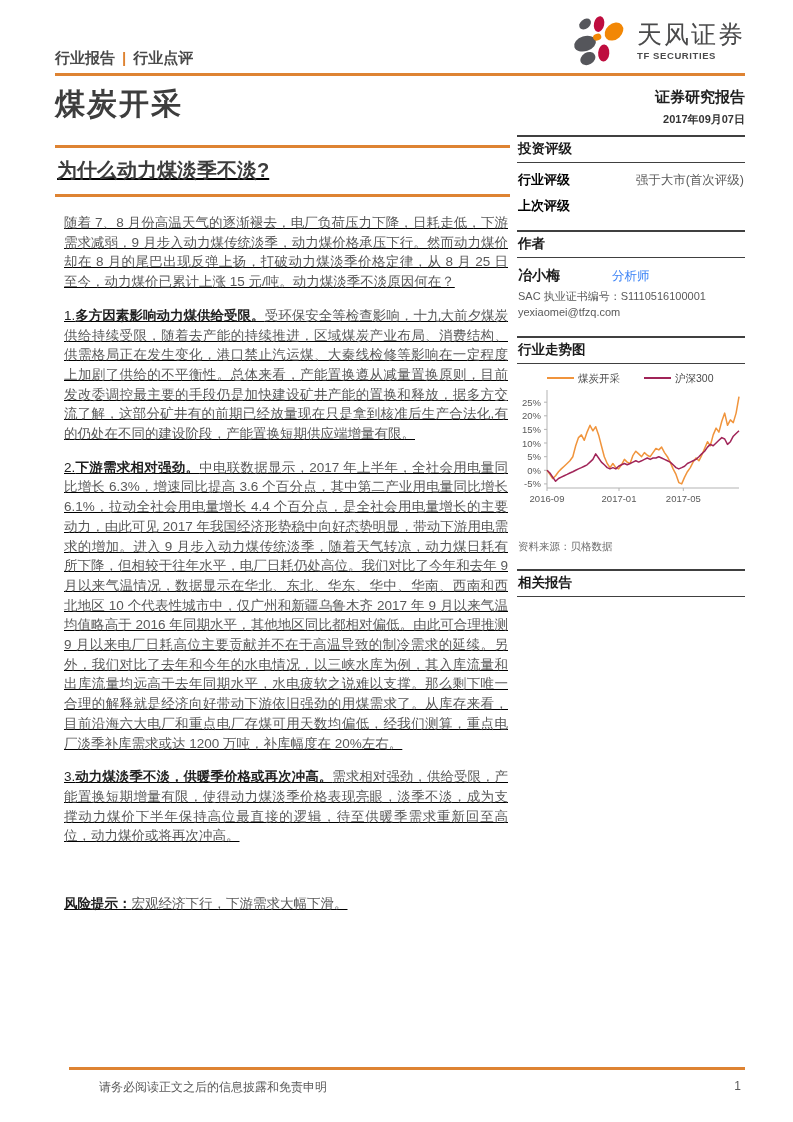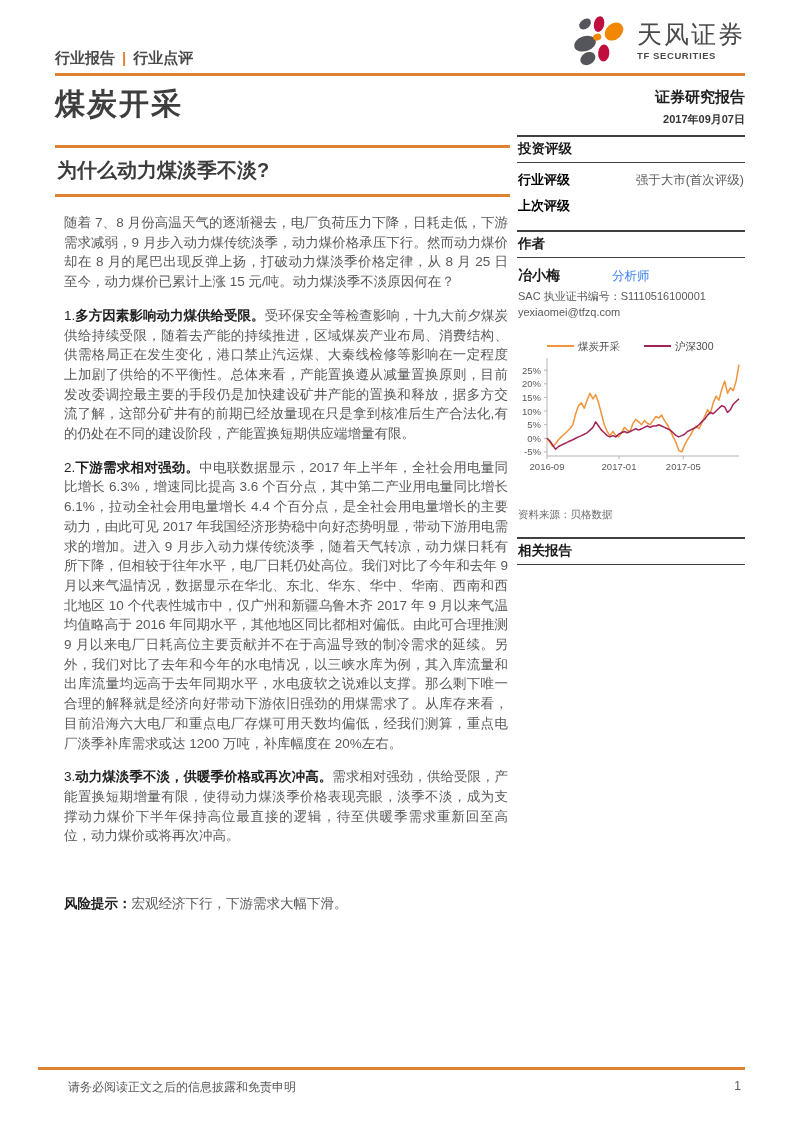--- a/index.html
+++ b/index.html
@@ -23,21 +23,21 @@
 
   
   .title-row { display:flex; justify-content:space-between; align-items:flex-start; margin-top:10px; }
   .doc-title { font-size:30px; font-weight:bold; color:#3d3d3d; letter-spacing:2px; line-height:1.2; }
   .report-meta { text-align:right; padding-top:2px; }
   .report-type { font-size:15px; font-weight:bold; color:#1f1f1f; }
   .report-date { font-size:11px; font-weight:bold; color:#333; margin-top:5px; }
 
   
   .main { display:flex; margin-top:8px; }
-  .left-col { width:455px; }
+  .left-col { width:455px;text-decoration:underline; }
   .sidebar { width:228px; margin-left:7px; }
 
   .subtitle {
     border-top:3px solid #de8332; border-bottom:3px solid #de8332;
     padding:9px 0 10px 2px; font-size:20px; font-weight:bold; color:#3d3d3d;
     margin-top:10px;
   }
   .body-text { padding:2px 2px 0 9px; }
   .para { font-size:13.5px; line-height:1.46; color:#595959; text-align:justify; margin:14px 0 0 0; }
   .para .lead { color:#1f1f1f; }
@@ -57,21 +57,21 @@
   .author-row { display:flex; align-items:baseline; margin-top:9px; padding:0 1px; }
   .author-name { font-size:14px; font-weight:bold; color:#1a1a1a; }
   .author-role { font-size:12.5px; color:#3b82f6; margin-left:52px; }
   .author-meta { font-size:11px; color:#595959; line-height:1.45; margin-top:4px; padding:0 1px; }
   .chart-wrap { margin-top:4px; }
   .chart-wrap svg { display:block; }
   .source { font-size:10.5px; color:#6b6b6b; margin-top:22px; padding:0 1px; }
 
   
   .footer {
-    position:absolute; left:38px; right:48px; top:1067px;
+    position:absolute; left:69px; right:48px; top:1067px;
     border-top:3px solid #de8332; padding-top:9px;
     display:flex; justify-content:space-between; font-size:12px; color:#595959;
   }
   .footer .disclaimer { padding-left:30px; }
   .footer .pagenum { padding-right:4px; }
 </style>
 </head>
 <body>
 
 <div class="page">
@@ -147,20 +147,21 @@
             <span class="author-name">冶小梅</span>
             <span class="author-role">分析师</span>
           </div>
           <div class="author-meta">
             <div>SAC 执业证书编号：S1110516100001</div>
             <div>yexiaomei@tfzq.com</div>
           </div>
         </div>
 
         <div class="sb-sec">
+          <div class="sb-h">行业走势图</div>
           <div class="chart-wrap">
             <svg width="228" height="150" viewBox="0 0 228 150">
                 <line x1="30" y1="10" x2="57" y2="10" stroke="#f0943c" stroke-width="2"></line>
                 <text x="61" y="13.5" font-size="10.5" fill="#4a4a4a">煤炭开采</text>
                 <line x1="127" y1="10" x2="154" y2="10" stroke="#a02458" stroke-width="2"></line>
                 <text x="158" y="13.5" font-size="10.5" fill="#4a4a4a">沪深300</text>
                 <line x1="30" y1="22" x2="30" y2="120" stroke="#b3b3b3" stroke-width="1"></line>
                 <line x1="30" y1="120" x2="222" y2="120" stroke="#b3b3b3" stroke-width="1"></line>
                 <line x1="27" y1="115.9" x2="30" y2="115.9" stroke="#b3b3b3"></line>
                 <text x="24" y="119.4" font-size="9.5" fill="#595959" text-anchor="end">-5%</text>

